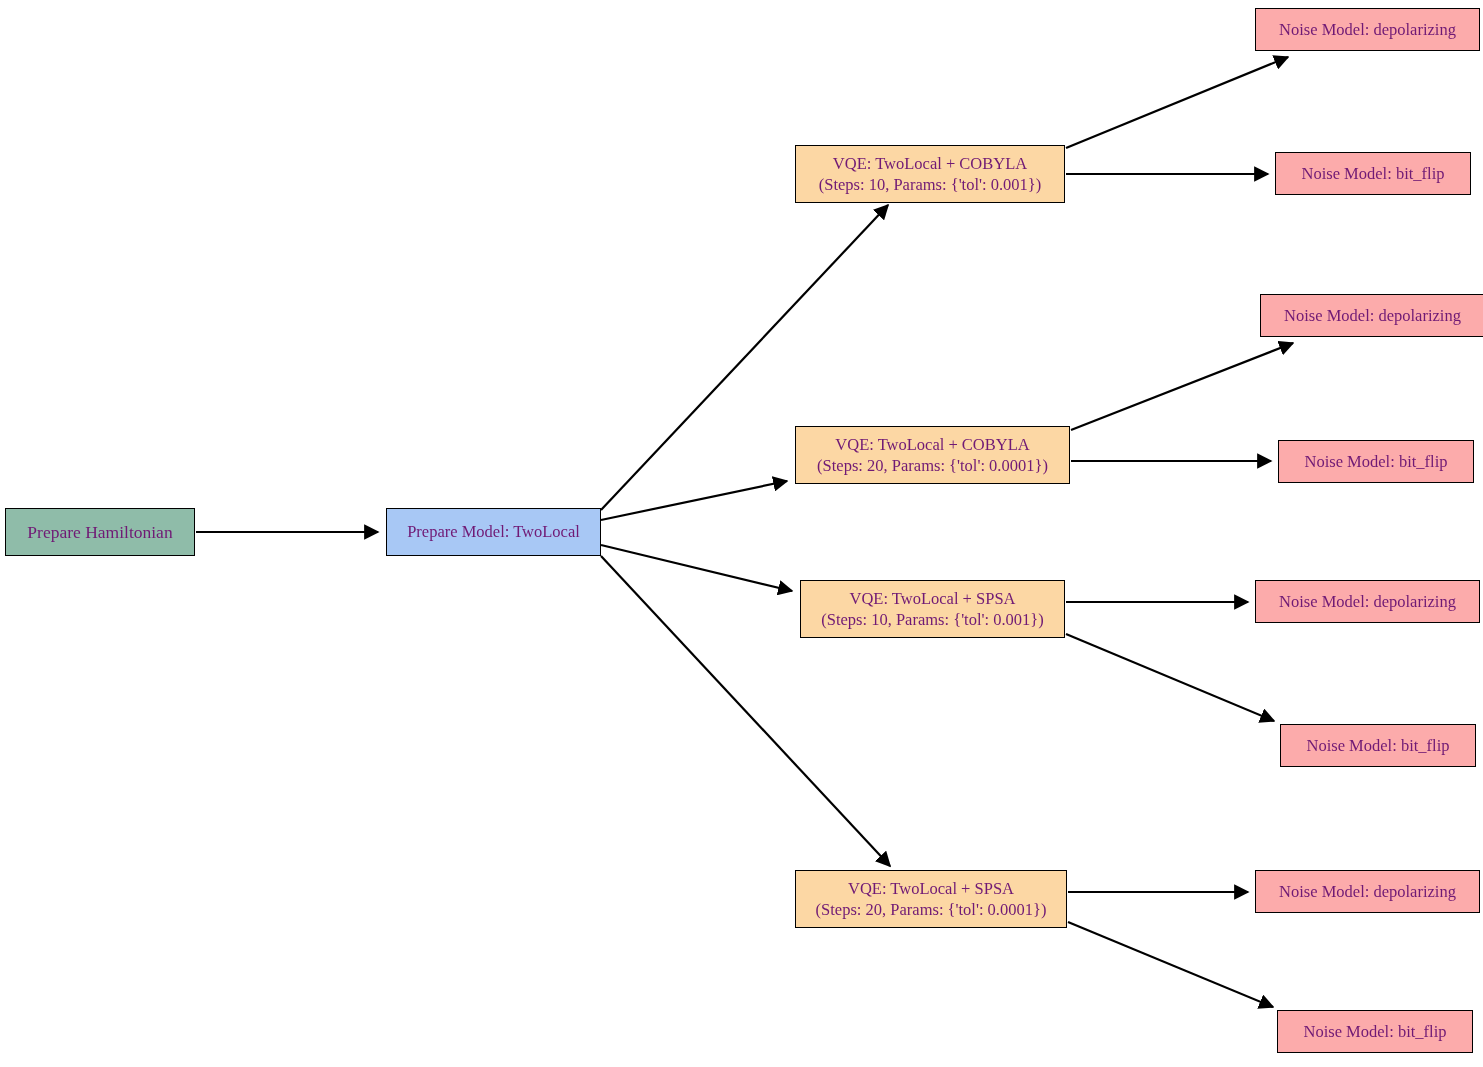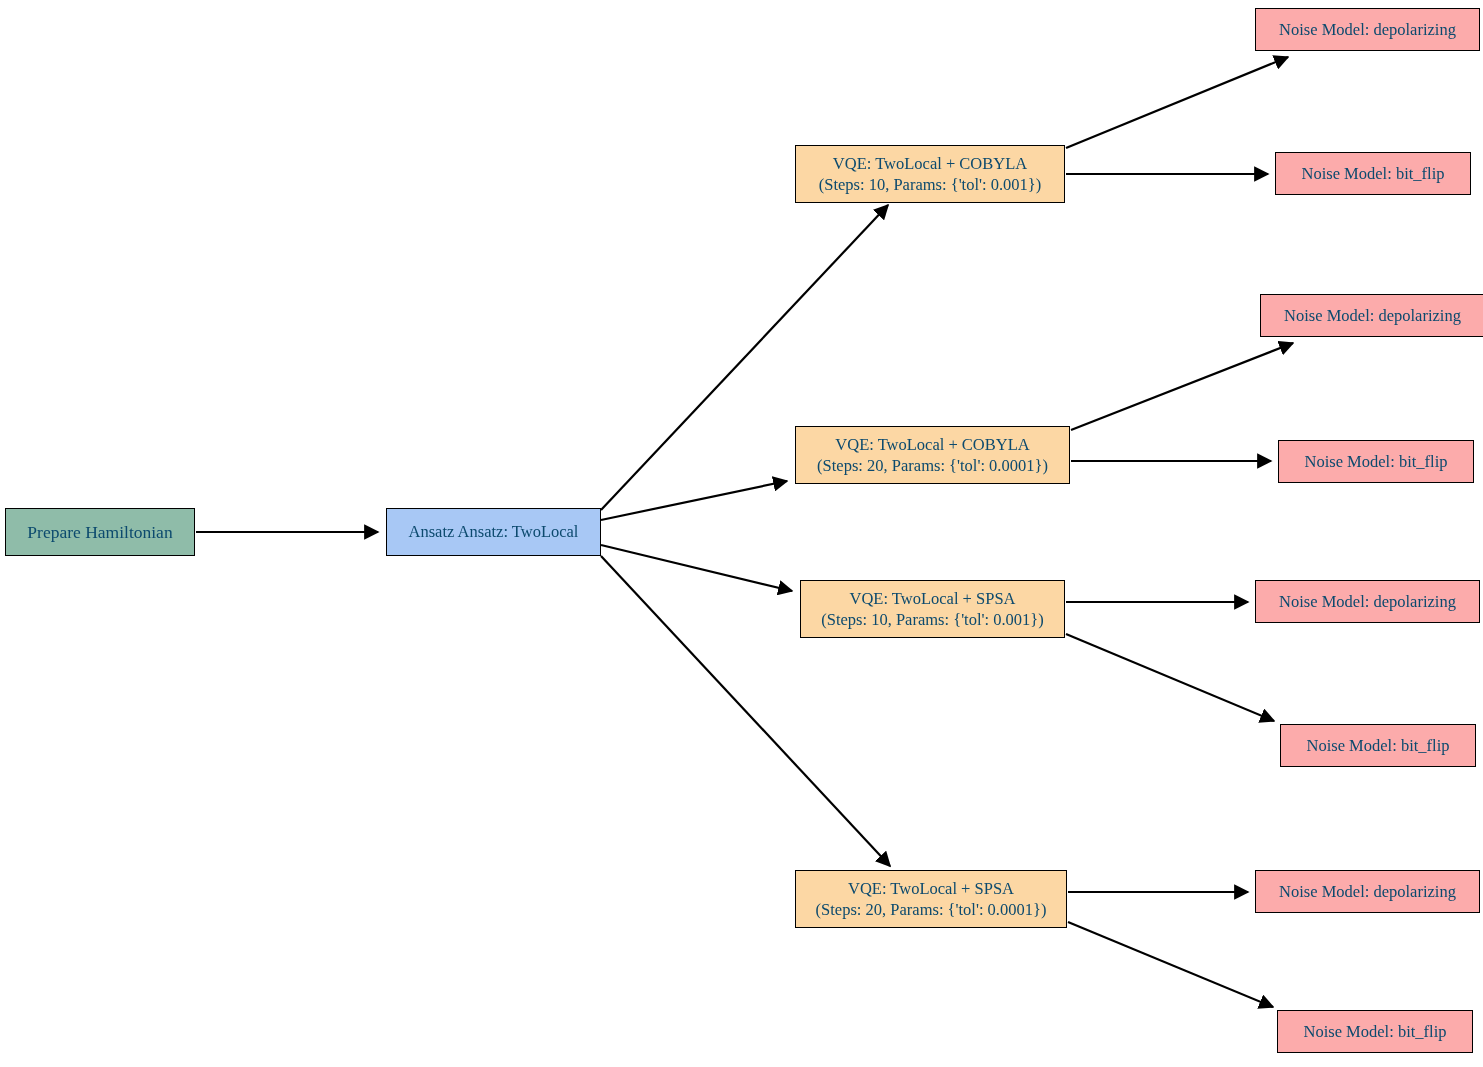--- a/index.html
+++ b/index.html
@@ -27,21 +27,21 @@
     pointer-events: none;
   }
   .node {
     position: absolute;
     border: 1.6px solid #000000;
     display: flex;
     flex-direction: column;
     align-items: center;
     justify-content: center;
     text-align: left;
-    color: #0c4a6e;
+    color: #701a75;
     line-height: 1.28;
     white-space: nowrap;
     z-index: 2;
   }
   .node .line {
     display: block;
   }
   .node-start   { background: #8fbca9; }
   .node-ansatz  { background: #a8c8f5; }
   .node-vqe     { background: #fcd7a4; }
@@ -75,21 +75,21 @@
       <path d="M 1068,892 L 1248,892"></path>
       <path d="M 1068,922 L 1273,1007"></path>
     </g>
   </svg>
 
   <div class="node node-start fs-17" style="left: 5px; top: 508px; width: 190px; height: 48px; background: rgb(143, 188, 169); border-color: rgb(0, 0, 0);">
     <span class="line">Prepare Hamiltonian</span>
   </div>
 
   <div class="node node-ansatz fs-16" style="left: 386px; top: 508px; width: 215px; height: 48px; background: rgb(168, 200, 245); border-color: rgb(0, 0, 0);">
-    <span class="line">Ansatz Ansatz: TwoLocal</span>
+    <span class="line">Prepare Model: TwoLocal</span>
   </div>
 
   <div class="node node-vqe fs-16" style="left: 795px; top: 145px; width: 270px; height: 58px; background: rgb(252, 215, 164); border-color: rgb(0, 0, 0);">
     <span class="line">VQE: TwoLocal + COBYLA</span>
     <span class="line">(Steps: 10, Params: {'tol': 0.001})</span>
   </div>
   <div class="node node-vqe fs-16" style="left: 795px; top: 426px; width: 275px; height: 58px; background: rgb(252, 215, 164); border-color: rgb(0, 0, 0);">
     <span class="line">VQE: TwoLocal + COBYLA</span>
     <span class="line">(Steps: 20, Params: {'tol': 0.0001})</span>
   </div>

